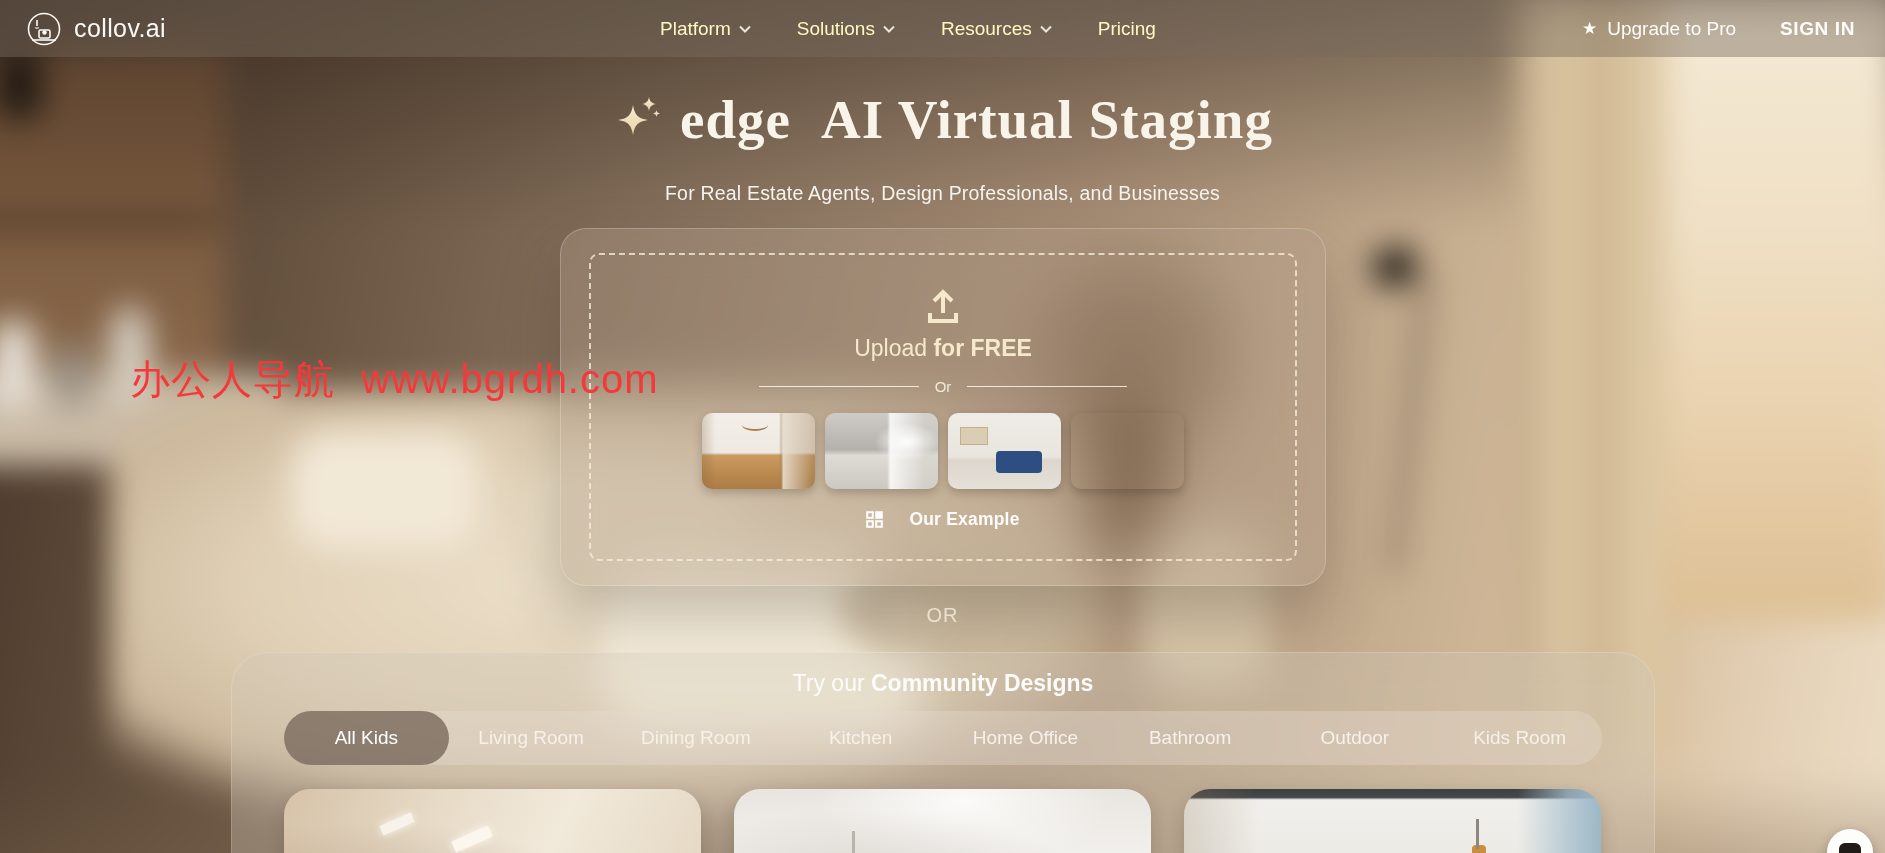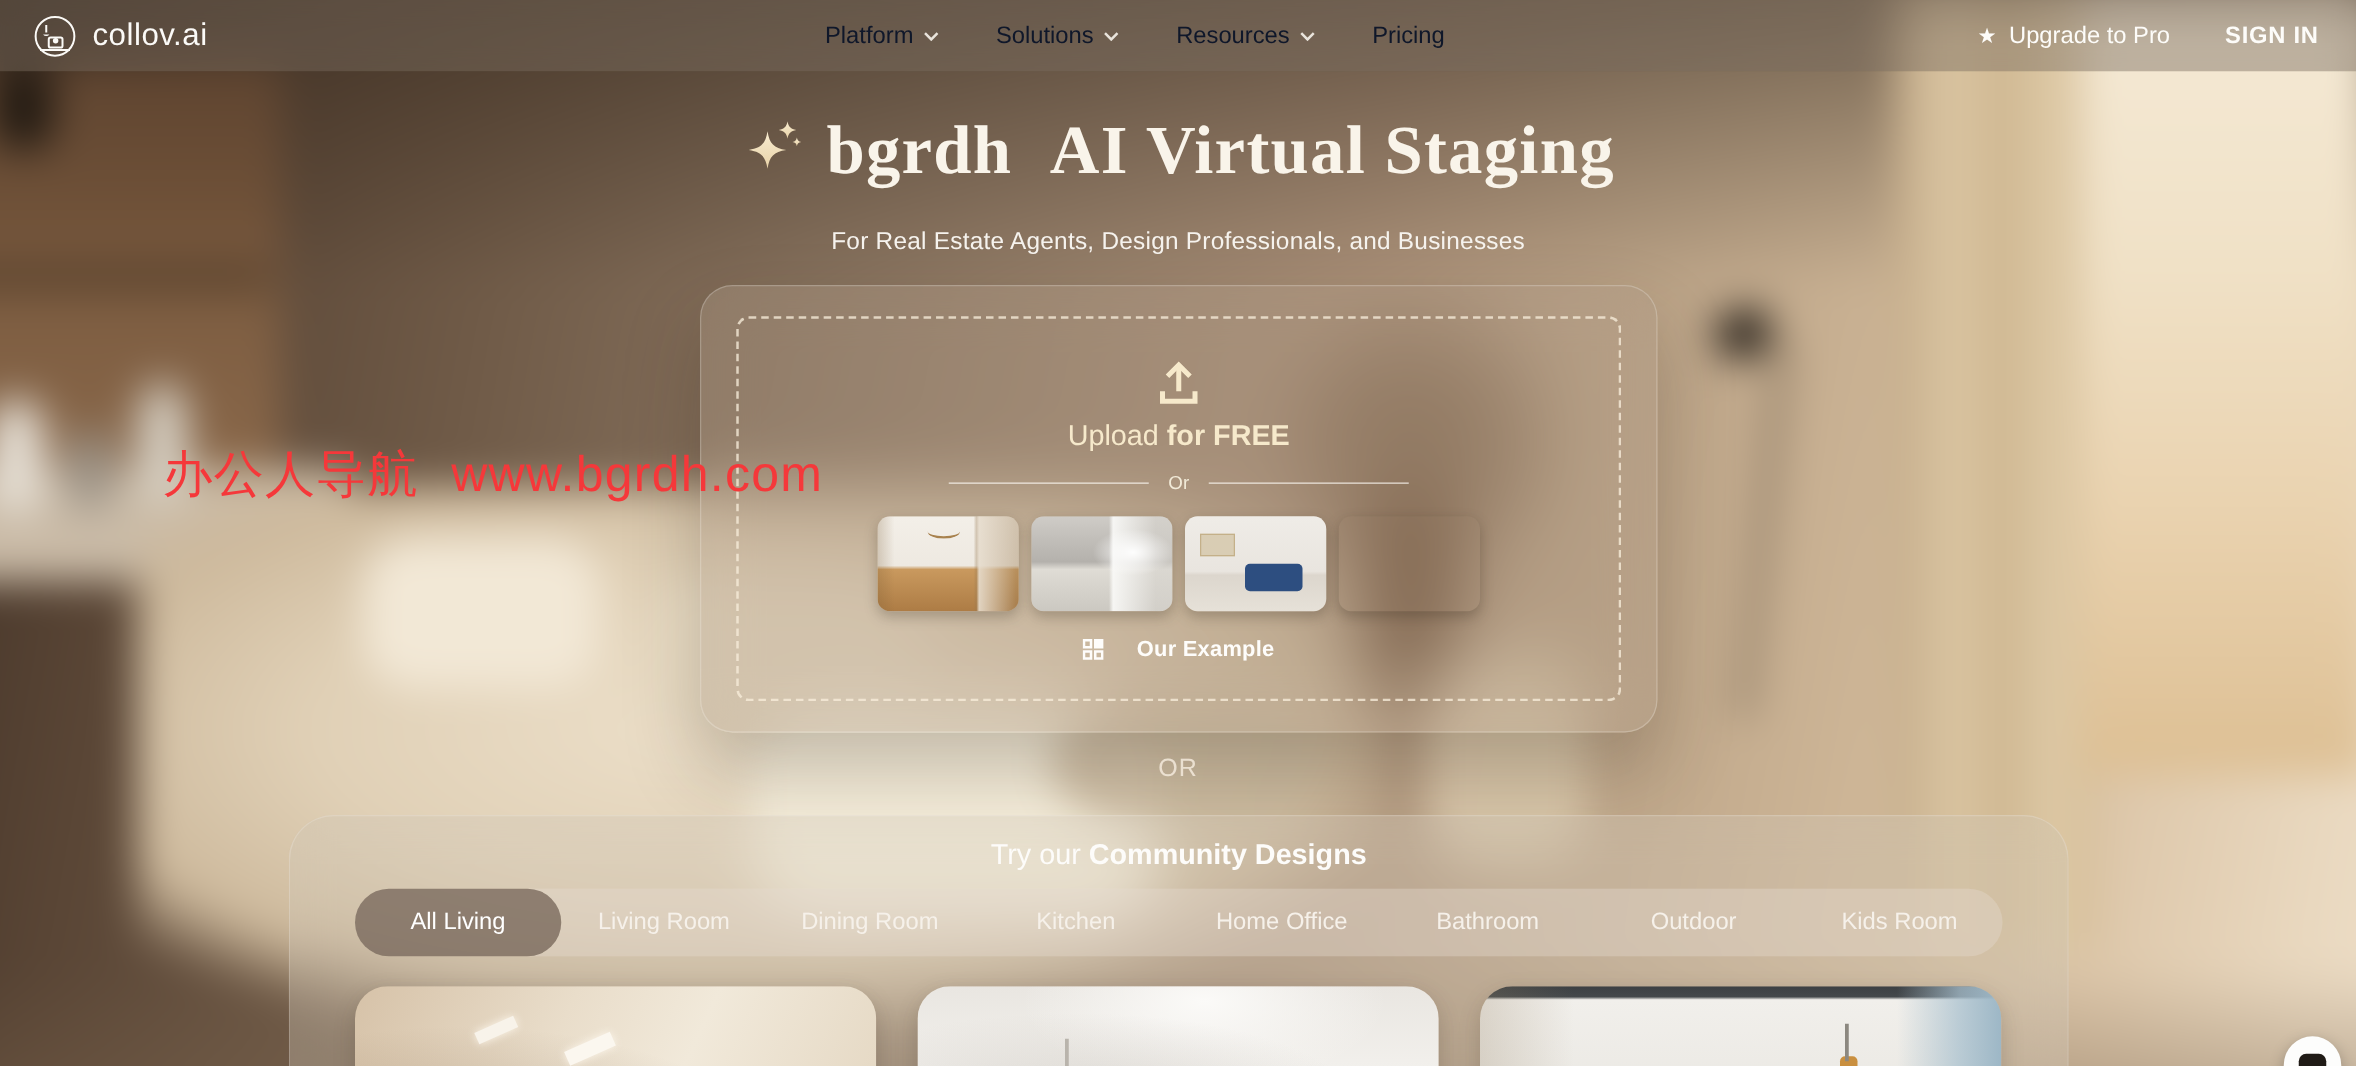--- a/index.html
+++ b/index.html
@@ -45,21 +45,21 @@
     background:linear-gradient(180deg, rgba(120,98,76,0) 0%, rgba(118,96,74,.45) 100%); }
 
   
   .navbar { position:absolute; left:0; top:0; width:1885px; height:57px; z-index:30;
     display:flex; align-items:center; background:rgba(122,108,95,.45); backdrop-filter:blur(10px);
     color:#ece7e0;text-align:center; }
   .brand { display:flex; align-items:center; gap:12px; margin-left:26px; }
   .brand-icon { width:36px; height:36px; }
   .brand-name { font-size:25px; font-weight:500; color:#fbfaf7; letter-spacing:.4px; }
   .nav-center { position:absolute; left:660px; display:flex; align-items:center; gap:46px; font-size:19px; }
-  .nav-item { display:flex; align-items:center; gap:8px; cursor:pointer; color:#0f172a; }
+  .nav-item { display:flex; align-items:center; gap:8px; cursor:pointer; color:#fef9c3; }
   .nav-right { position:absolute; right:30px; display:flex; align-items:center; gap:44px; font-size:19px; }
   .upgrade { display:flex; align-items:center; gap:10px; color:#fdfcf9; font-weight:500; cursor:pointer; }
   .star { font-size:17px; color:#fdfcf9; }
   .signin { font-weight:600; letter-spacing:.6px; color:#fdfcf9; cursor:pointer; }
   .chev { width:12px; height:8px; }
 
   
   .hero-title { position:absolute; top:88px; left:0; width:100%; text-align:center; z-index:20;
     font-family:"Liberation Serif", serif; font-size:55px; font-weight:600; color:#f9f4ea; letter-spacing:1px;
     display:flex; justify-content:center; align-items:center; gap:16px; }
@@ -240,21 +240,21 @@
       <defs>
           <linearGradient id="sg" x1="0" y1="0" x2="0" y2="1">
         <stop offset="0" stop-color="#f8ecd0"></stop>
             <stop offset="1" stop-color="#e8d2a8"></stop>
           </linearGradient>
         </defs>
       <path d="M17 8 C18.6 18 22 21.4 32 23 C22 24.6 18.6 28 17 38 C15.4 28 12 24.6 2 23 C12 21.4 15.4 18 17 8 Z" fill="url(#sg)"></path>
       <path d="M33 0 C33.7 4.3 35.7 6.3 40 7 C35.7 7.7 33.7 9.7 33 14 C32.3 9.7 30.3 7.7 26 7 C30.3 6.3 32.3 4.3 33 0 Z" fill="url(#sg)"></path>
       <path d="M40.5 13 C40.9 15.3 41.7 16.1 44 16.5 C41.7 16.9 40.9 17.7 40.5 20 C40.1 17.7 39.3 16.9 37 16.5 C39.3 16.1 40.1 15.3 40.5 13 Z" fill="url(#sg)"></path>
     </svg>
-    <span>bgrdh</span>
+    <span>edge</span>
     <span class="gap-word">AI Virtual Staging</span>
   </div>
   <div class="hero-sub">For Real Estate Agents, Design Professionals, and Businesses</div>
 
   <div class="upload-card">
     <div class="dashed">
       <svg class="up-icon" viewBox="0 0 42 42" fill="none" stroke="#f6e9cb" stroke-width="4">
         <line x1="21" y1="9" x2="21" y2="28"></line>
         <polyline points="12,16 21,7 30,16"></polyline>
         <path d="M8 28 v8 h26 v-8"></path>
@@ -285,21 +285,21 @@
 
   <div class="watermark">
     <span>办公人导航</span><span class="wm-url">www.bgrdh.com</span>
   </div>
 
   <div class="or-sep">OR</div>
 
   <div class="community">
     <div class="community-heading"><span>Try our </span><b>Community Designs</b></div>
     <div class="tabbar">
-      <div class="tab active">All Living</div>
+      <div class="tab active">All Kids</div>
       <div class="tab">Living Room</div>
       <div class="tab">Dining Room</div>
       <div class="tab">Kitchen</div>
       <div class="tab">Home Office</div>
       <div class="tab">Bathroom</div>
       <div class="tab">Outdoor</div>
       <div class="tab">Kids Room</div>
     </div>
     <div class="cards">
       <div class="card card-1"></div>

